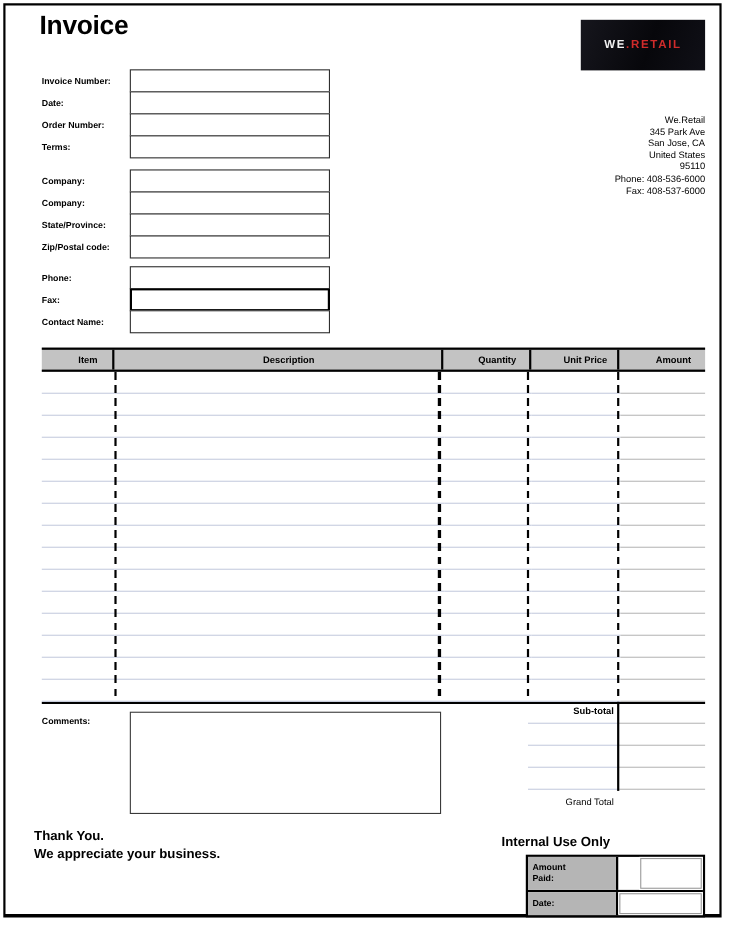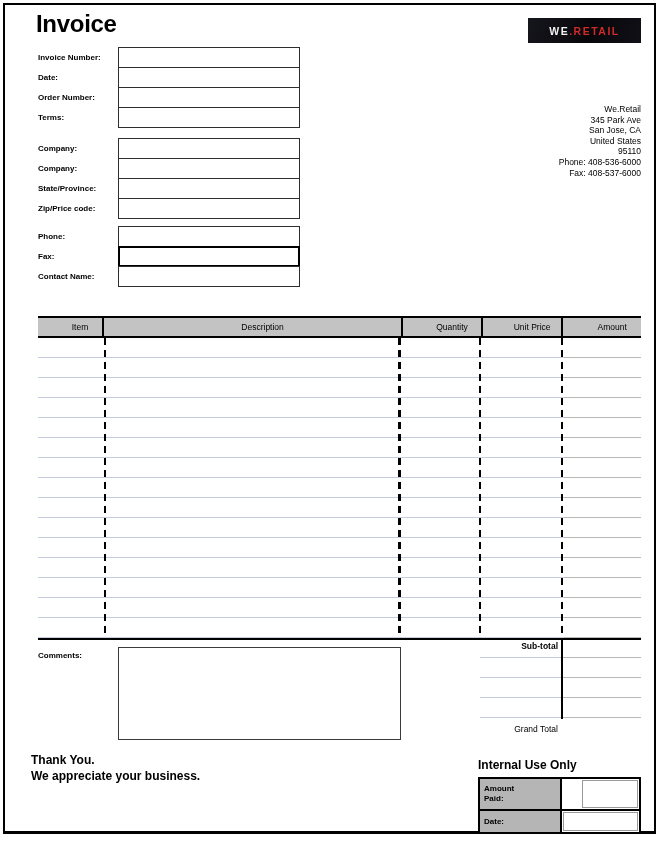--- a/index.html
+++ b/index.html
@@ -12,49 +12,49 @@
   }
   html,body{margin:0;padding:0;background:#fff;}
   #page{position:relative;width:666px;height:843px;background:#fff;
         font-family:"Liberation Sans","DejaVu Sans",sans-serif;color:#000;overflow:hidden;}
   #page-border{position:absolute;left:3px;top:3px;width:653px;height:831px;
         border:2px solid #000;border-bottom-width:3px;box-sizing:border-box;}
 
   .invoice-title{position:absolute;left:36px;top:10px;font-size:24px;font-weight:700;letter-spacing:-0.3px;}
 
   
-  .field-group{position:absolute;left:38px;width:262px;}
+  .field-group{position:absolute;left:38px;width:262px;margin-top:16px;}
   #invoice-fields{top:47px;}
   #customer-fields{top:138px;}
   #contact-fields{top:226px;}
   .field-row{position:relative;height:21px;}
   .field-row + .field-row{margin-top:-1px;}
   .field-label{position:absolute;left:0;top:0;height:21px;display:flex;align-items:center;
         font-size:8px;font-weight:700;white-space:nowrap;}
   .field-box{position:absolute;left:80px;top:0;width:182px;height:21px;border:1px solid #2e2e2e;
         box-sizing:border-box;background:#fff;font-size:9px;padding:2px 4px;}
   .field-box.thick{border:2px solid #000;}
 
   
-  .logo{position:absolute;left:528px;top:18px;width:113px;height:25px;
+  .logo{position:absolute;left:528px;top:18px;width:113px;height:46px;
         background:linear-gradient(110deg,#16161d 0%,#07070b 55%,#101017 100%);
         display:flex;align-items:center;justify-content:center;
         font-weight:700;font-size:10.5px;letter-spacing:1.5px;}
   .logo .w{color:#f2f2f2;}
   .logo .r{color:var(--accent-red);}
 
   
   .company-info{position:absolute;left:391px;top:104px;width:250px;text-align:right;
         font-size:8.5px;line-height:10.6px;}
 
   
   .items{position:absolute;left:38px;top:316px;width:603px;}
   .thead{display:flex;height:22px;background:var(--header-bg);
         border-top:2px solid #000;border-bottom:2px solid #000;box-sizing:border-box;}
-  .th{display:flex;align-items:center;justify-content:center;font-size:8.5px;font-weight:400;
+  .th{display:flex;align-items:center;justify-content:center;font-size:8.5px;font-weight:700;
         border-right:2px solid #000;box-sizing:border-box;padding-left:20px;}
   .th:last-child{border-right:none;}
   .cw0{width:67px;} .cw1{width:306px;} .cw2{width:81px;} .cw3{width:82px;} .cw4{width:79px;}
   .tbody{position:relative;height:300px;border-bottom:2px solid #000;}
   .tr{display:flex;height:20px;}
   .td{border-bottom:1px solid var(--row-line-blue);box-sizing:border-box;}
   .td.gray{border-bottom-color:var(--row-line-gray);}
   .vsep{position:absolute;top:0;bottom:0;width:1.5px;
         background:repeating-linear-gradient(to bottom,#000 0 7px,transparent 7px 12px);}
   .vsep.bold{width:2.5px;}
@@ -72,21 +72,21 @@
 
   
   .comments-label{position:absolute;left:38px;top:651px;font-size:8px;font-weight:700;}
   .comments-box{position:absolute;left:118px;top:647px;width:283px;height:93px;
         border:1.5px solid #3a3a3a;box-sizing:border-box;background:#fff;font-size:9px;padding:3px;}
 
   
   .closing{position:absolute;left:31px;top:752px;font-size:12px;font-weight:700;line-height:16px;}
 
   
-  .internal-title{position:absolute;left:478px;top:758px;font-size:12px;font-weight:700;}
+  .internal-title{position:absolute;left:456px;top:758px;font-size:12px;font-weight:700;}
   .internal-table{position:absolute;left:478px;top:777px;width:163px;border:2px solid #000;box-sizing:border-box;}
   .internal-row{display:flex;}
   .internal-row + .internal-row{border-top:2px solid #000;}
   .internal-row.r0{height:30px;gap:19px;} .internal-row.r1{height:21px;}
   .internal-label{width:82px;background:var(--label-cell-bg);border-right:2px solid #000;
         box-sizing:border-box;font-size:8px;font-weight:700;padding:2px 4px;display:flex;align-items:center;line-height:10px;}
   .internal-label span{display:inline-block;max-width:48px;}
   .internal-value{flex:1;background:#fff;position:relative;}
   .internal-value-inner{position:absolute;left:1px;right:1px;top:1px;bottom:1px;border:1px solid #9a9a9a;}
 </style>
@@ -138,21 +138,21 @@
       </div>
       <div class="field-row">
         <span class="field-label">Company:</span>
         <div class="field-box"></div>
       </div>
       <div class="field-row">
         <span class="field-label">State/Province:</span>
         <div class="field-box"></div>
       </div>
       <div class="field-row">
-        <span class="field-label">Zip/Price code:</span>
+        <span class="field-label">Zip/Postal code:</span>
         <div class="field-box"></div>
       </div>
     </div>
   <div class="field-group" id="contact-fields">
       <div class="field-row">
         <span class="field-label">Phone:</span>
         <div class="field-box"></div>
       </div>
       <div class="field-row">
         <span class="field-label">Fax:</span>

